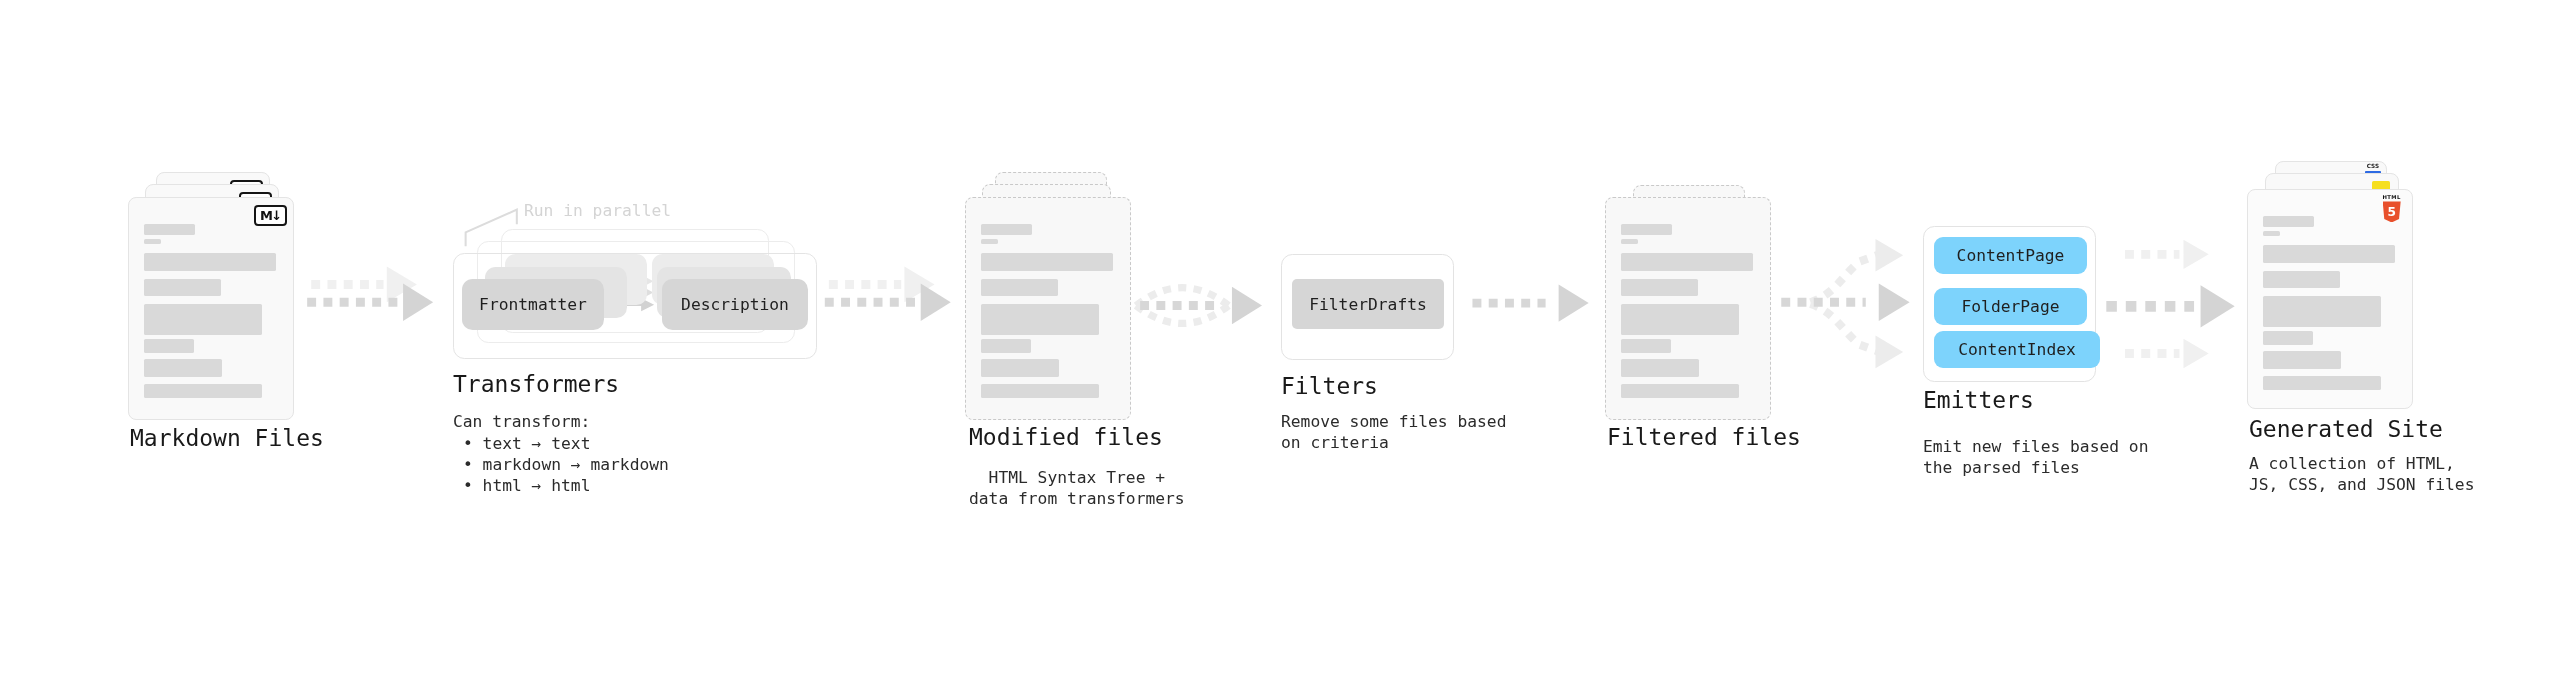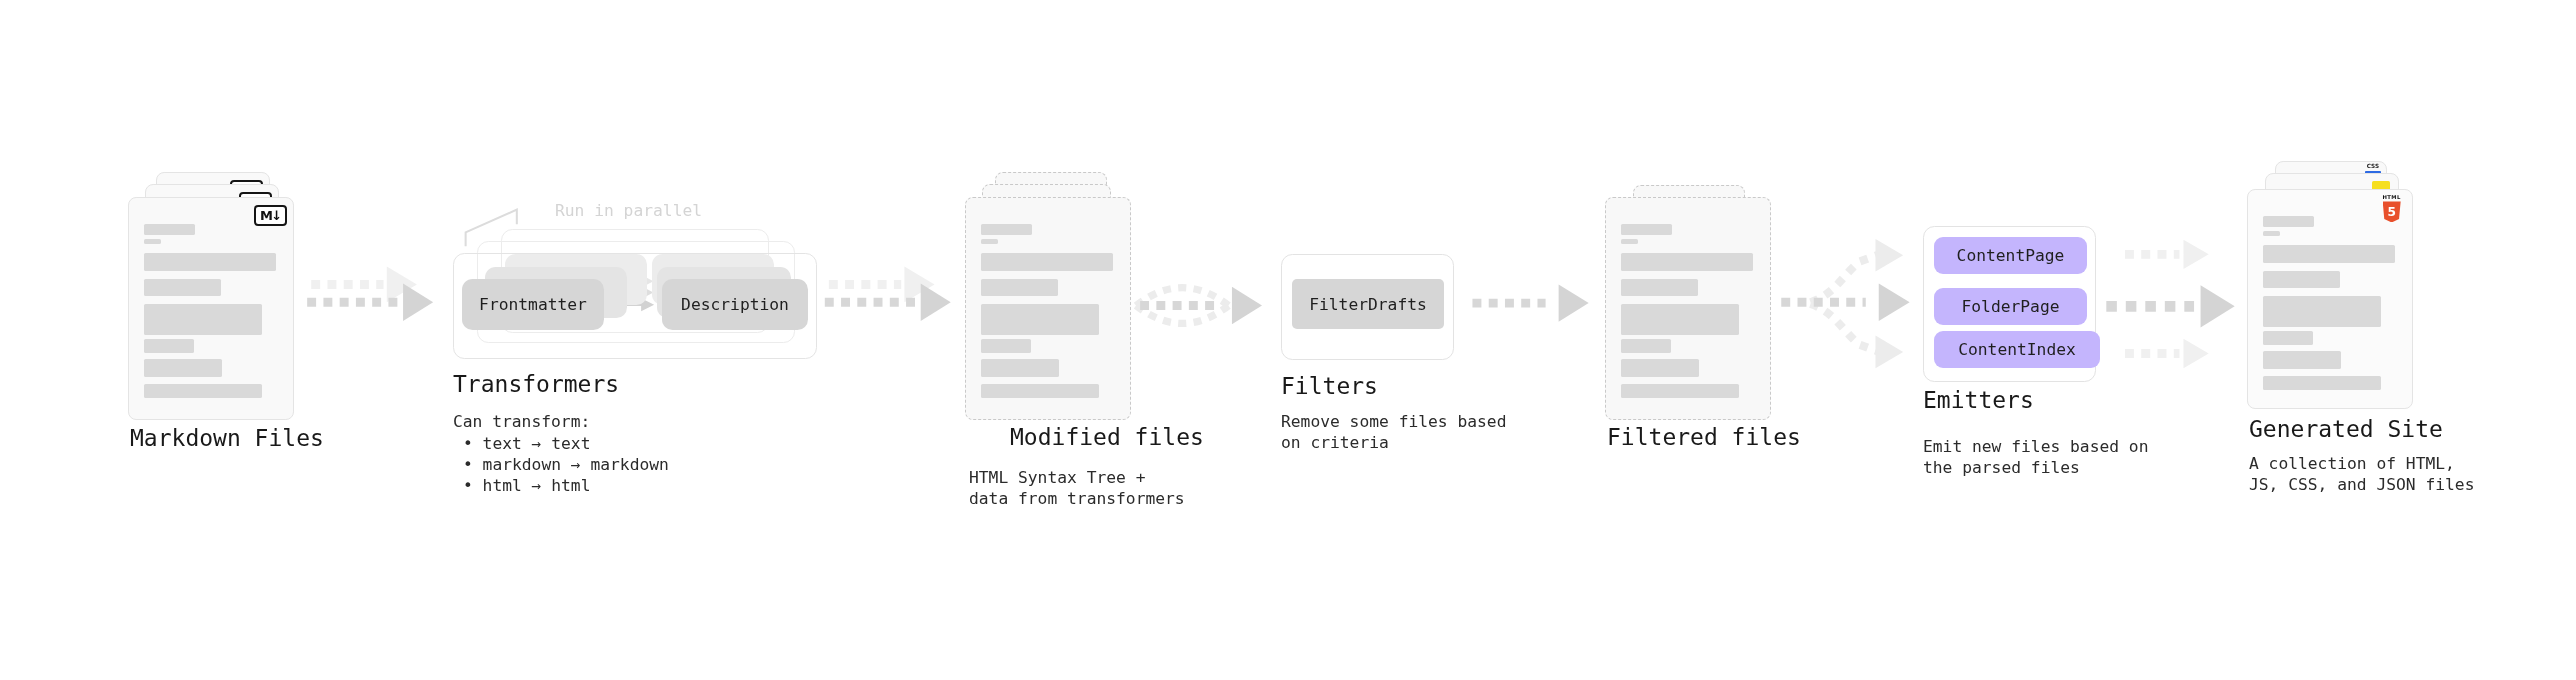--- a/index.html
+++ b/index.html
@@ -70,26 +70,26 @@
   .t-container{position:absolute;box-sizing:border-box;border:1.6px solid #ececec;border-radius:11.4px;background:transparent;}
   .t-container.front{border-color:#e4e4e4;}
   .white-box{position:absolute;box-sizing:border-box;background:#ffffff;border:1.6px solid #e3e3e3;border-radius:11.4px;}
   .node-btn{
     position:absolute;background:#d6d6d6;border-radius:10.6px;
     display:flex;align-items:center;justify-content:center;
     font-size:16.3px;color:#1f1f1f;white-space:nowrap;
   }
   .ghost1{background:#ececec;}
   .ghost2{background:#e4e4e4;}
-  .emit-btn{background:#c4b5fd;border-radius:9px;}
+  .emit-btn{background:#7dd3fc;border-radius:9px;}
 
   
   .stage-title{position:absolute;z-index:6;font-size:23px;line-height:23px;color:#191919;white-space:nowrap;}
   .stage-desc{position:absolute;z-index:6;font-size:16.3px;line-height:21px;color:#2b2b2b;white-space:nowrap;}
-  .note{position:absolute;z-index:2;font-size:16.3px;line-height:16.3px;color:#d4d4d4;white-space:nowrap;margin-left:31px;}
+  .note{position:absolute;z-index:2;font-size:16.3px;line-height:16.3px;color:#d4d4d4;white-space:nowrap;}
 </style>
 </head>
 <body>
 
 <div class="canvas">
 
   <svg class="overlay" width="2576" height="681" viewBox="0 0 3170 838">
 
     <polyline class="leader" points="573,303 573,286 636,258 636,276"></polyline>
 
@@ -197,22 +197,22 @@
       <div class="bar b1"></div>
       <div class="bar b2"></div>
       <div class="bar b3"></div>
       <div class="bar b4"></div>
       <div class="bar b5"></div>
       <div class="bar b6"></div>
       <div class="bar b7"></div>
       <div class="bar b8"></div>
     </div>
   </div>
-  <div class="stage-title" style="left:969px;top:426px;margin-left:41px;">Modified files</div>
-  <div class="stage-desc" style="left:969px;top:467px;">
+  <div class="stage-title" style="left:969px;top:426px;">Modified files</div>
+  <div class="stage-desc" style="left:969px;top:467px;text-align:center;">
     <div>HTML Syntax Tree +</div>
     <div>data from transformers</div>
   </div>
 
   <div class="white-box z2" style="left:1281px;top:254px;width:173px;height:106px;"></div>
   <div class="node-btn z3" style="left:1292px;top:279px;width:152px;height:50px;border-radius:5px;">FilterDrafts</div>
   <div class="stage-title" style="left:1281px;top:375px;">Filters</div>
   <div class="stage-desc" style="left:1281px;top:411px;">
     <div>Remove some files based</div>
     <div>on criteria</div>

